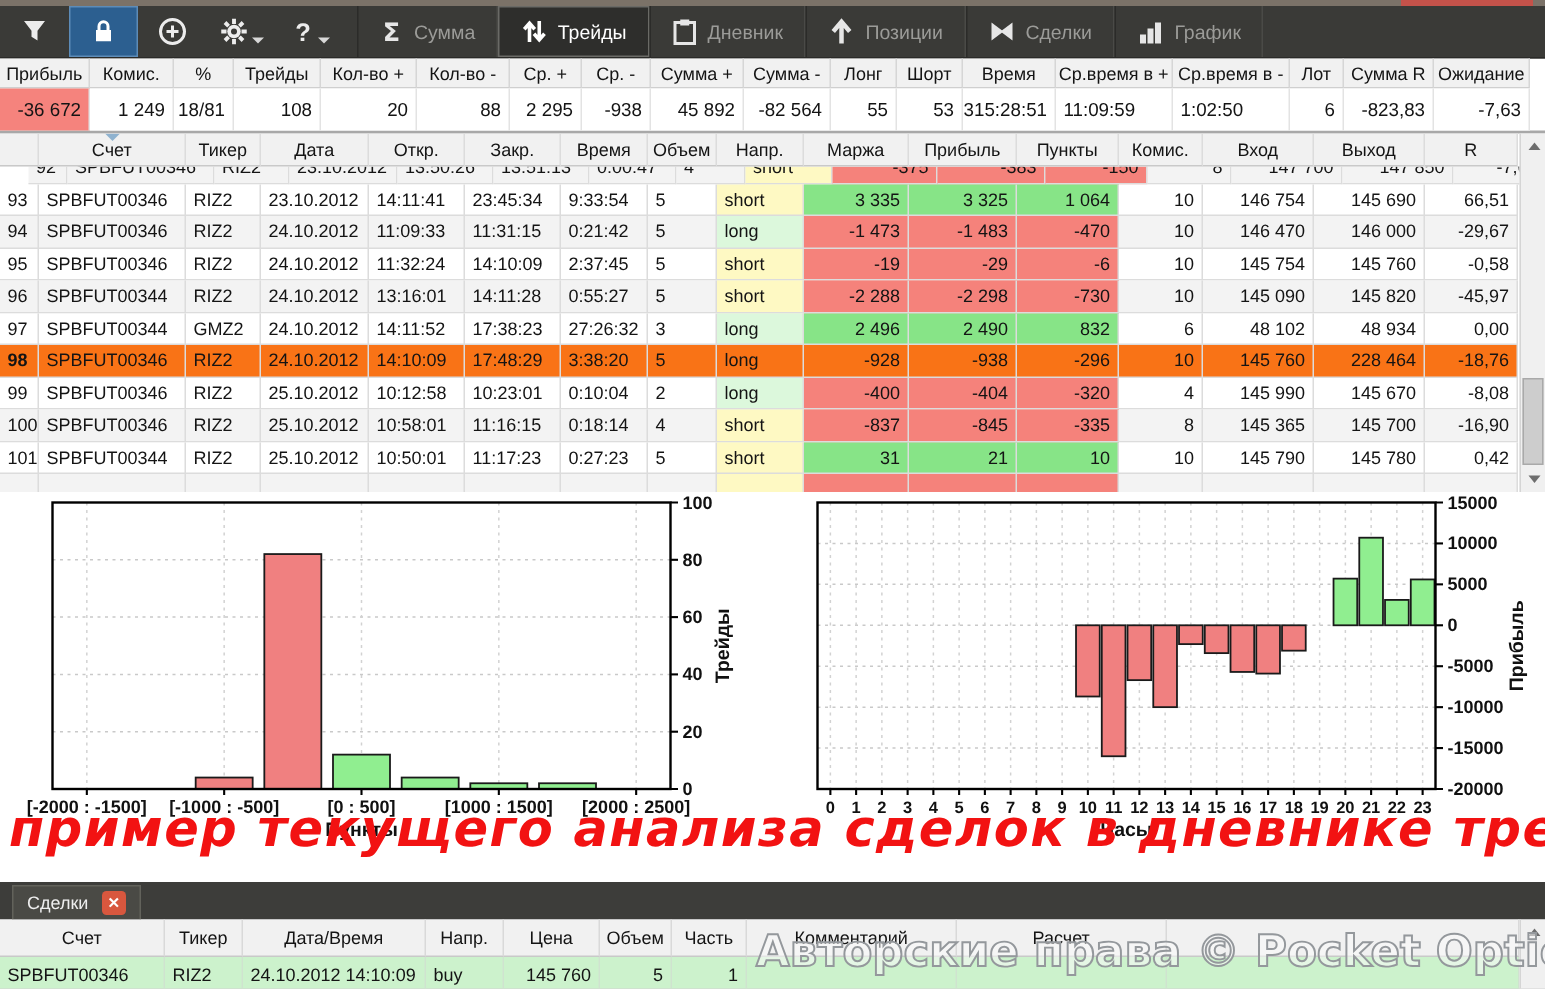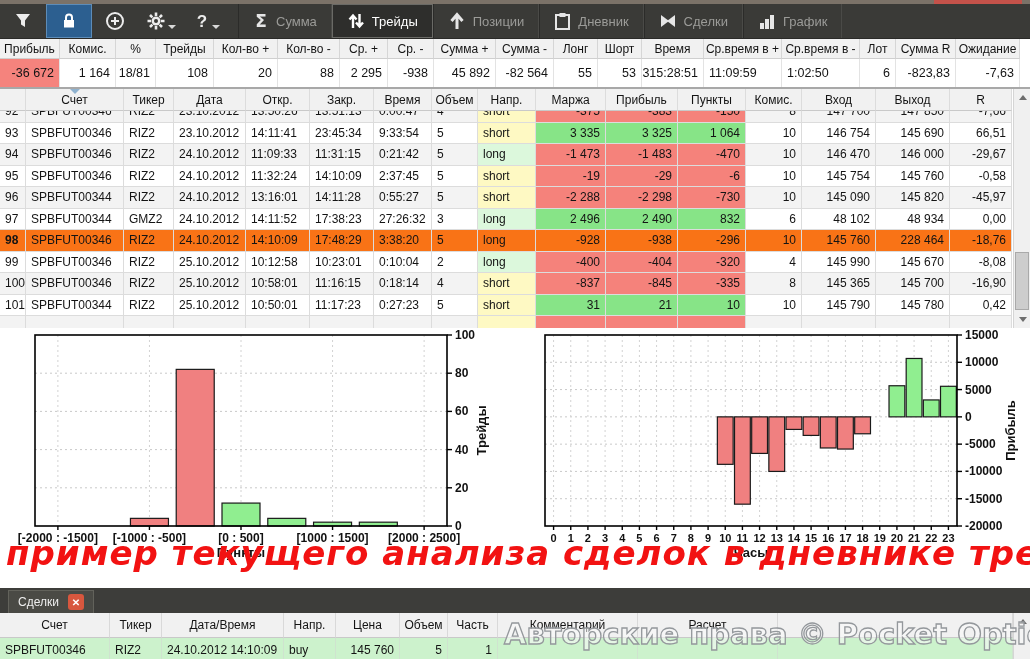--- a/index.html
+++ b/index.html
@@ -29,21 +29,21 @@
   .summary-vals-wrap{border-bottom:2px solid #a8a8a8;}
 
   
   .trades{position:relative;height:239px;}
   .tinner{width:1013px;overflow:hidden;}
   .trow{display:grid;grid-template-columns:26px 98px 50px 72px 64px 64px 58px 46px 58px 70px 72px 68px 56px 74px 74px 62px;height:21.5px;box-sizing:border-box;}
   .trow>div{border-right:1px solid #dcdcdc;border-bottom:1px solid #dcdcdc;display:flex;align-items:center;padding:0 5px;overflow:hidden;white-space:nowrap;box-sizing:border-box;background:#fff;}
   .thead .trow{height:22px;}
   .thead .trow>div{background:#f1f1f1;justify-content:center;border-bottom:1px solid #c9c9c9;position:relative;}
   .tbody{height:217px;overflow:hidden;}
-  .tbody .trow:first-child{margin-top:-10px;}
+  .tbody .trow:first-child{margin-top:-10px;padding-left:19px;}
   .trow.alt>div{background:#f3f3f3;}
   .trow>div.r{justify-content:flex-end;}
   .trow>div.dn{background:#fef9c3;}
   .trow>div.dp{background:#dcf8dc;}
   .trow>div.neg{background:#f5827b;}
   .trow>div.pos{background:#87e487;text-align:right;}
   .trow.sel>div{background:#f97316;}
   .trow.sel>div:first-child{font-weight:bold;}
   .sortmark{position:absolute;top:0;left:50%;margin-left:-5px;width:0;height:0;border-left:5px solid transparent;border-right:5px solid transparent;border-top:5px solid #8fb2cf;}
   .vscroll{position:absolute;top:0;right:0;width:17px;height:239px;background:#f0f0f0;border-left:1px solid #d5d5d5;box-sizing:border-box;}
@@ -138,34 +138,34 @@
               <g stroke="#fff" stroke-width="2.4" fill="none">
                 <path d="M6 16 V4 M2.5 7.5 L6 3.5 L9.5 7.5"></path>
                 <path d="M12.5 2 V14 M9 10.5 L12.5 14.5 L16 10.5"></path>
               </g>
             </svg>
           </span>
           <span>Трейды</span>
         </div>
         <div class="tab">
           <span class="ticon">
-            <svg width="18" height="18">
-              <path d="M9 17 V5 M3.5 9 L9 2.5 L14.5 9" stroke="#e6e6e6" stroke-width="3" fill="none"></path>
-            </svg>
-          </span>
-          <span>Позиции</span>
-        </div>
-        <div class="tab">
-          <span class="ticon">
             <svg width="17" height="19">
               <rect x="2" y="3" width="13" height="14" stroke="#e6e6e6" stroke-width="2" fill="none"></rect>
               <rect x="5.5" y="1" width="6" height="4" fill="#e6e6e6"></rect>
             </svg>
           </span>
           <span>Дневник</span>
+        </div>
+        <div class="tab">
+          <span class="ticon">
+            <svg width="18" height="18">
+              <path d="M9 17 V5 M3.5 9 L9 2.5 L14.5 9" stroke="#e6e6e6" stroke-width="3" fill="none"></path>
+            </svg>
+          </span>
+          <span>Позиции</span>
         </div>
         <div class="tab">
           <span class="ticon">
             <svg width="18" height="16">
               <path d="M2 2 L10 8 L2 14 Z" fill="#e6e6e6"></path>
               <path d="M16 2 L8 8 L16 14 Z" fill="#e6e6e6"></path>
             </svg>
           </span>
           <span>Сделки</span>
         </div>
@@ -201,21 +201,21 @@
         <div class="sh">Время</div>
         <div class="sh">Ср.время в +</div>
         <div class="sh">Ср.время в -</div>
         <div class="sh">Лот</div>
         <div class="sh">Сумма R</div>
         <div class="sh">Ожидание</div>
       </div>
     <div class="summary-vals-wrap">
         <div class="sumgrid" id="sumVals">
           <div class="sv r" style="background: rgb(245, 131, 125);">-36 672</div>
-          <div class="sv r">1 164</div>
+          <div class="sv r">1 249</div>
           <div class="sv r">18/81</div>
           <div class="sv r">108</div>
           <div class="sv r">20</div>
           <div class="sv r">88</div>
           <div class="sv r">2 295</div>
           <div class="sv r">-938</div>
           <div class="sv r">45 892</div>
           <div class="sv r">-82 564</div>
           <div class="sv r">55</div>
           <div class="sv r">53</div>

